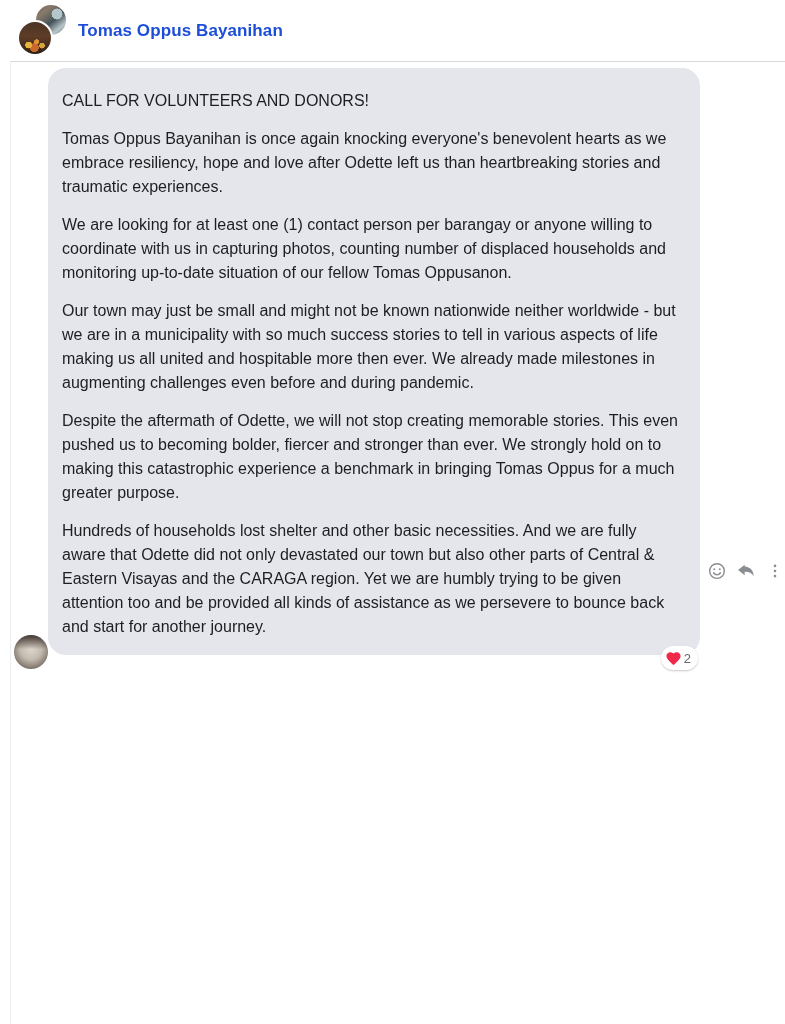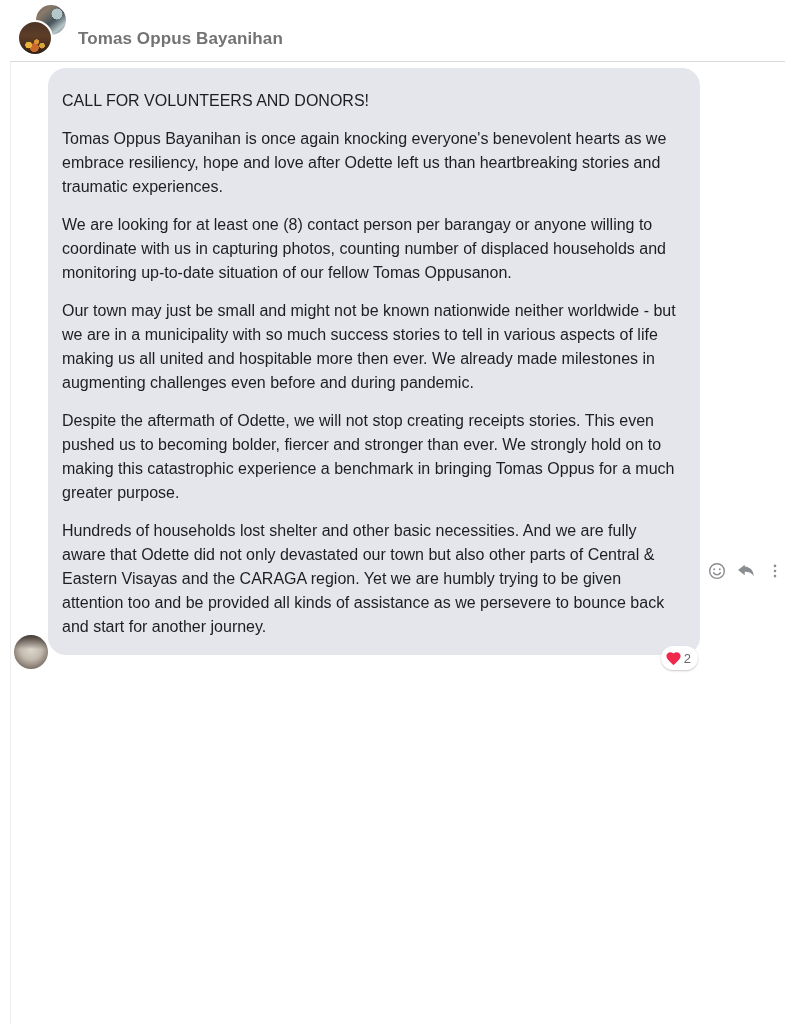--- a/index.html
+++ b/index.html
@@ -33,23 +33,23 @@
     left: 0; bottom: 2px; width: 32px; height: 32px;
     border: 2px solid #fff;
     background:
       radial-gradient(circle at 30% 72%, #e8b23a 0 10%, rgba(0,0,0,0) 11%),
       radial-gradient(circle at 55% 62%, #e09232 0 9%, rgba(0,0,0,0) 10%),
       radial-gradient(circle at 72% 74%, #d4a53c 0 8%, rgba(0,0,0,0) 9%),
       radial-gradient(circle at 48% 80%, #c96a2a 0 14%, rgba(0,0,0,0) 15%),
       linear-gradient(180deg, #4a3526 0%, #5e3d27 45%, #2c1f16 100%);
   }
   .chat-title {
-    position: absolute; left: 78px; top: 8px; height: 62px;
+    position: absolute; left: 78px; top: 0; height: 62px;
     display: flex; align-items: center;
-    font-size: 17px; font-weight: bold; color: #737373;
+    font-size: 17px; font-weight: bold; color: #1d4ed8;
     letter-spacing: .1px; cursor: pointer;
   }
 
   
   .conversation { position: absolute; top: 62px; left: 0; right: 0; bottom: 0; }
   .panel-divider {
     position: absolute; left: 10px; top: 0; bottom: 0; width: 1px;
     background: #eceef1;
   }
   .bubble-wrap { position: relative; margin: 6px 0 16px 48px; width: 652px; }
@@ -116,23 +116,23 @@
   </header>
 
   <main class="conversation">
     <div class="panel-divider"></div>
 
     <div class="bubble-wrap">
       <div class="bubble">
         <div class="message-text">
             <p>CALL FOR VOLUNTEERS AND DONORS!</p>
             <p>Tomas Oppus Bayanihan is once again knocking everyone's benevolent hearts as we embrace resiliency, hope and love after Odette left us than heartbreaking stories and traumatic experiences.</p>
-            <p>We are looking for at least one (8) contact person per barangay or anyone willing to coordinate with us in capturing photos, counting number of displaced households and monitoring up-to-date situation of our fellow Tomas Oppusanon.</p>
+            <p>We are looking for at least one (1) contact person per barangay or anyone willing to coordinate with us in capturing photos, counting number of displaced households and monitoring up-to-date situation of our fellow Tomas Oppusanon.</p>
             <p>Our town may just be small and might not be known nationwide neither worldwide - but we are in a municipality with so much success stories to tell in various aspects of life making us all united and hospitable more then ever. We already made milestones in augmenting challenges even before and during pandemic.</p>
-            <p>Despite the aftermath of Odette, we will not stop creating receipts stories. This even pushed us to becoming bolder, fiercer and stronger than ever. We strongly hold on to making this catastrophic experience a benchmark in bringing Tomas Oppus for a much greater purpose.</p>
+            <p>Despite the aftermath of Odette, we will not stop creating memorable stories. This even pushed us to becoming bolder, fiercer and stronger than ever. We strongly hold on to making this catastrophic experience a benchmark in bringing Tomas Oppus for a much greater purpose.</p>
             <p>Hundreds of households lost shelter and other basic necessities. And we are fully aware that Odette did not only devastated our town but also other parts of Central &amp; Eastern Visayas and the CARAGA region. Yet we are humbly trying to be given attention too and be provided all kinds of assistance as we persevere to bounce back and start for another journey.</p>
           </div>
       </div>
 
       <div class="sender-avatar"></div>
 
       <div class="reaction-pill">
         <svg viewBox="0 0 24 24" width="17" height="17" aria-hidden="true">
           <path fill="currentColor" d="M12 21.35l-1.45-1.32C5.4 15.36 2 12.28 2 8.5 2 5.42 4.42 3 7.5 3c1.74 0 3.41.81 4.5 2.09C13.09 3.81 14.76 3 16.5 3 19.58 3 22 5.42 22 8.5c0 3.78-3.4 6.86-8.55 11.54L12 21.35z"></path>
         </svg>

